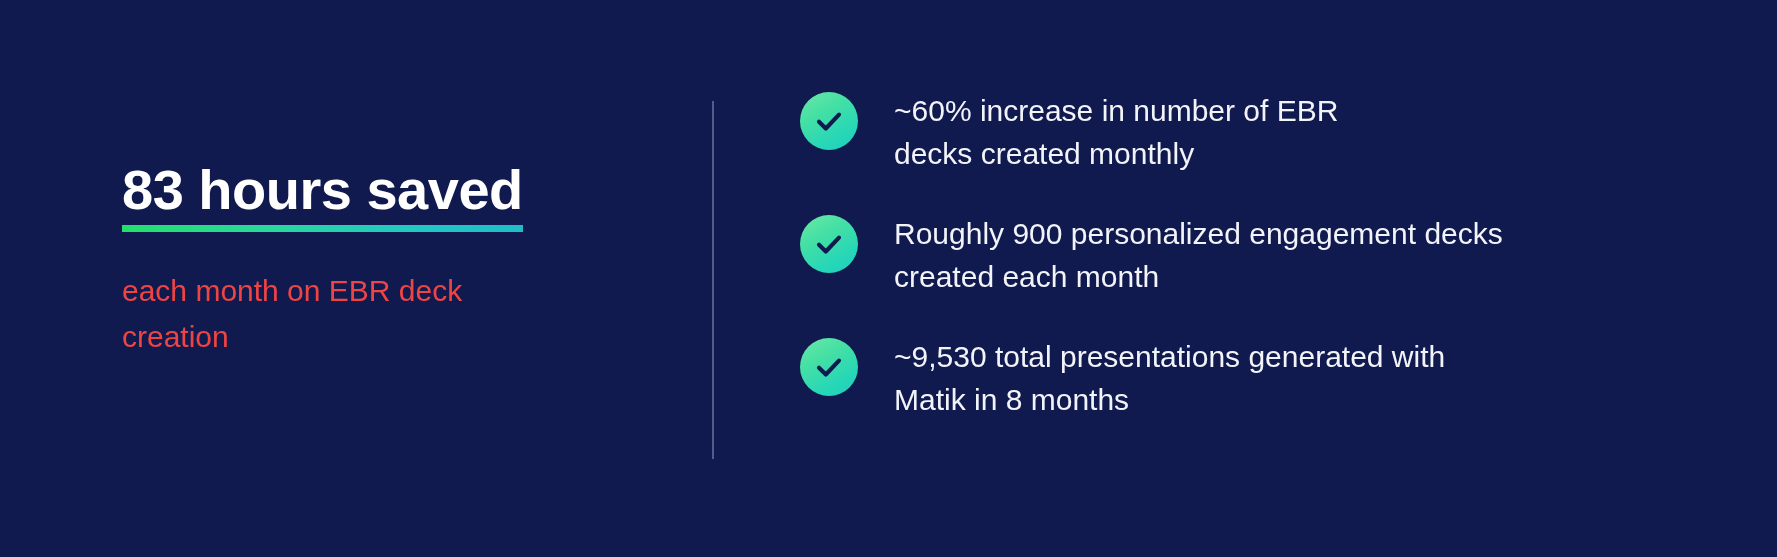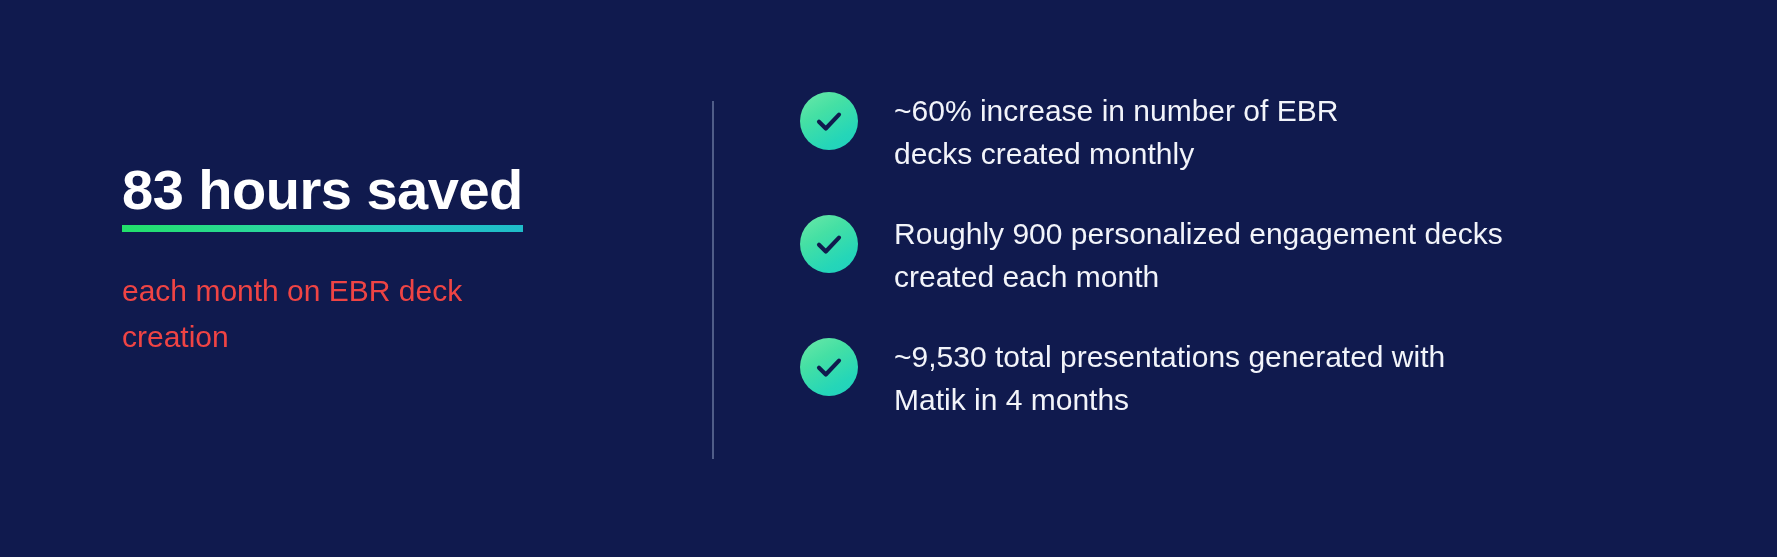--- a/index.html
+++ b/index.html
@@ -153,17 +153,17 @@
 created each month</div>
     </div>
 
     <div class="bullet-row">
       <div class="check-badge">
         <svg viewBox="0 0 24 24" aria-hidden="true">
           <path d="M4.5 12.6 L9.6 17.6 L19.5 7.2" fill="none" stroke="#101a4e" stroke-width="3.1" stroke-linecap="round" stroke-linejoin="round"></path>
         </svg>
       </div>
       <div class="bullet-text">~9,530 total presentations generated with
-Matik in 4 months</div>
+Matik in 8 months</div>
     </div>
 
   </div>
 </div>
 
 </body></html>

